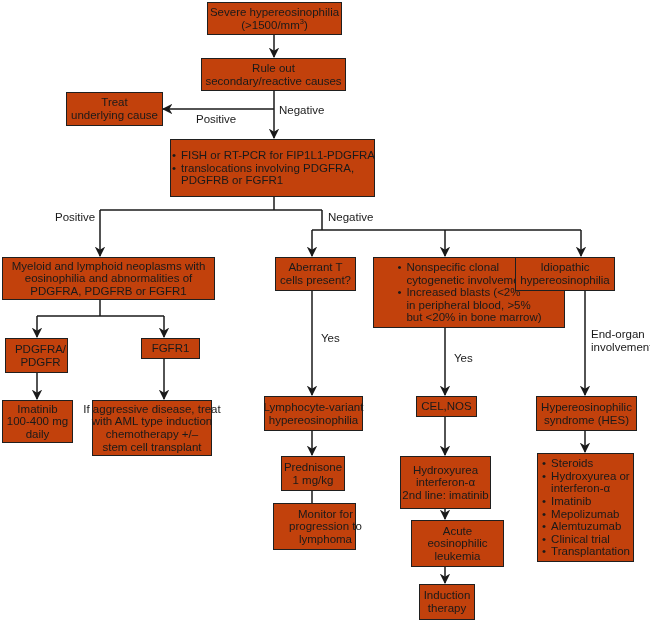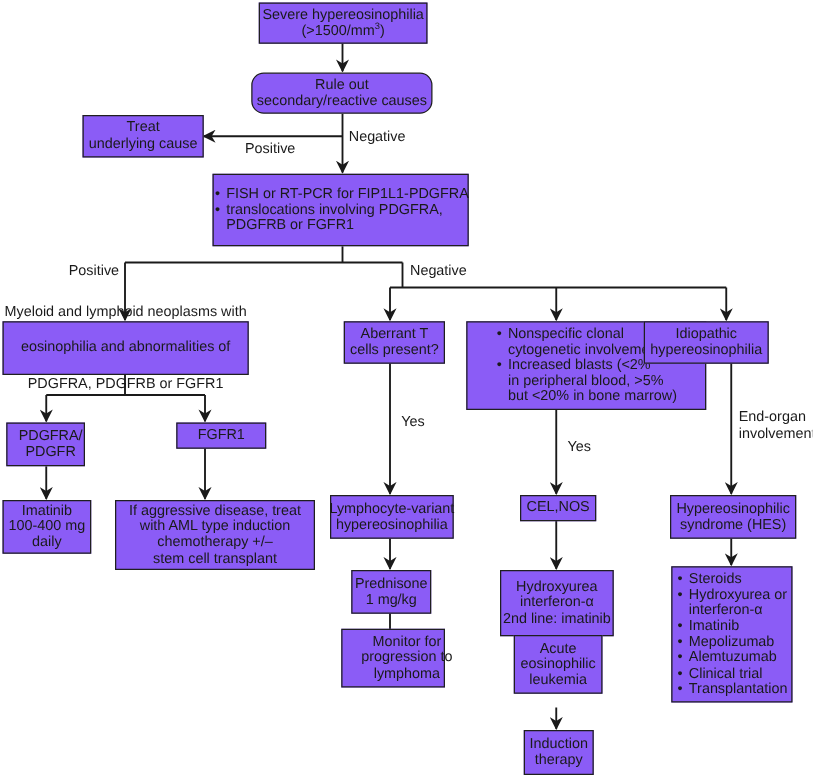--- a/index.html
+++ b/index.html
@@ -1,19 +1,19 @@
 <!DOCTYPE html>
 <html><head>
 <meta charset="utf-8">
 <style>
   html, body { margin: 0; padding: 0; background: #ffffff; }
   body { width: 650px; height: 624px; position: relative; overflow: hidden;
          font-family: "Liberation Sans", sans-serif; color: #1a1a1a; }
   #diagram { position: absolute; left: 0; top: 0; width: 650px; height: 624px; }
-  .box { position: absolute; box-sizing: border-box; background: #8b5cf6;
+  .box { position: absolute; box-sizing: border-box; background: #c2410c;
          border: 1.6px solid #1f1f1f; font-size: 11.5px; line-height: 12.6px;
          text-align: center; display: flex; flex-direction: column;
          justify-content: center; align-items: center; padding: 1px 3px; }
   .box.left { text-align: left; align-items: center; }
   .box .line { display: block; white-space: nowrap; }
   .box ul { list-style: none; margin: 0; padding: 0; }
   .box li { position: relative; padding-left: 9px; white-space: nowrap; }
   .box li::before { content: "\2022"; position: absolute; left: 0; top: 0; }
   .label { position: absolute; font-size: 11.5px; white-space: nowrap; line-height: 13px; }
   sup { font-size: 7.5px; line-height: 0; vertical-align: super; }
@@ -56,21 +56,21 @@
       <line x1="445" y1="508" x2="445" y2="519" marker-end="url(#arr)"></line>
       <line x1="445" y1="566" x2="445" y2="583" marker-end="url(#arr)"></line>
     </g>
   </svg>
 
   <div class="box" style="left:207px;top:2px;width:135px;height:33px;">
     <span class="line">Severe hypereosinophilia</span>
     <span class="line"><span>(&gt;1500/mm</span><sup>3</sup><span>)</span></span>
   </div>
 
-  <div class="box" style="left:201px;top:58px;width:145px;height:33px;border-radius:10px;">
+  <div class="box" style="left:201px;top:58px;width:145px;height:33px;">
     <span class="line">Rule out</span>
     <span class="line">secondary/reactive causes</span>
   </div>
 
   <div class="box" style="left:66px;top:92px;width:97px;height:34px;">
     <span class="line">Treat</span>
     <span class="line">underlying cause</span>
   </div>
 
   <div class="label" style="left:279px;top:104px;">Negative</div>
@@ -84,21 +84,21 @@
       <li>
         <span class="line">translocations involving PDGFRA,</span>
         <span class="line">PDGFRB or FGFR1</span>
       </li>
     </ul>
   </div>
 
   <div class="label" style="left:55px;top:211px;">Positive</div>
   <div class="label" style="left:328px;top:211px;">Negative</div>
 
-  <div class="box" style="left:2px;top:257px;width:197px;height:43px;gap:16px;">
+  <div class="box" style="left:2px;top:257px;width:213px;height:43px;">
     <span class="line">Myeloid and lymphoid neoplasms with</span>
     <span class="line">eosinophilia and abnormalities of</span>
     <span class="line">PDGFRA, PDGFRB or FGFR1</span>
   </div>
 
   <div class="box" style="left:275px;top:257px;width:81px;height:34px;">
     <span class="line">Aberrant T</span>
     <span class="line">cells present?</span>
   </div>
 
@@ -119,38 +119,38 @@
   <div class="box" style="left:515px;top:257px;width:100px;height:34px;">
     <span class="line">Idiopathic</span>
     <span class="line">hypereosinophilia</span>
   </div>
 
   <div class="box" style="left:5px;top:338px;width:63px;height:35px;padding-left:11px;">
     <span class="line">PDGFRA/</span>
     <span class="line">PDGFR</span>
   </div>
 
-  <div class="box" style="left:141px;top:338px;width:72px;height:21px;">
+  <div class="box" style="left:141px;top:338px;width:59px;height:21px;">
     <span class="line">FGFR1</span>
   </div>
 
   <div class="label" style="left:321px;top:332px;">Yes</div>
   <div class="label" style="left:454px;top:352px;">Yes</div>
   <div class="label" style="left:591px;top:328px;">
     <span class="line" style="display:block">End-organ</span>
     <span class="line" style="display:block">involvement</span>
   </div>
 
   <div class="box" style="left:2px;top:400px;width:71px;height:43px;">
     <span class="line">Imatinib</span>
     <span class="line">100-400 mg</span>
     <span class="line">daily</span>
   </div>
 
-  <div class="box" style="left:92px;top:400px;width:160px;height:56px;">
+  <div class="box" style="left:92px;top:400px;width:120px;height:56px;">
     <span class="line">If aggressive disease, treat</span>
     <span class="line">with AML type induction</span>
     <span class="line">chemotherapy +/–</span>
     <span class="line">stem cell transplant</span>
   </div>
 
   <div class="box" style="left:264px;top:396px;width:99px;height:35px;">
     <span class="line">Lymphocyte-variant</span>
     <span class="line">hypereosinophilia</span>
   </div>
@@ -201,21 +201,21 @@
         </li>
     </ul>
   </div>
 
   <div class="box" style="left:273px;top:503px;width:83px;height:47px;padding-left:25px;">
     <span class="line">Monitor for</span>
     <span class="line">progression to</span>
     <span class="line">lymphoma</span>
   </div>
 
-  <div class="box" style="left:411px;top:508px;width:71px;height:47px;">
+  <div class="box" style="left:411px;top:520px;width:93px;height:47px;">
     <span class="line">Acute</span>
     <span class="line">eosinophilic</span>
     <span class="line">leukemia</span>
   </div>
 
   <div class="box" style="left:419px;top:584px;width:56px;height:36px;justify-content:center;">
     <span class="line">Induction</span>
     <span class="line">therapy</span>
   </div>
 </div>

